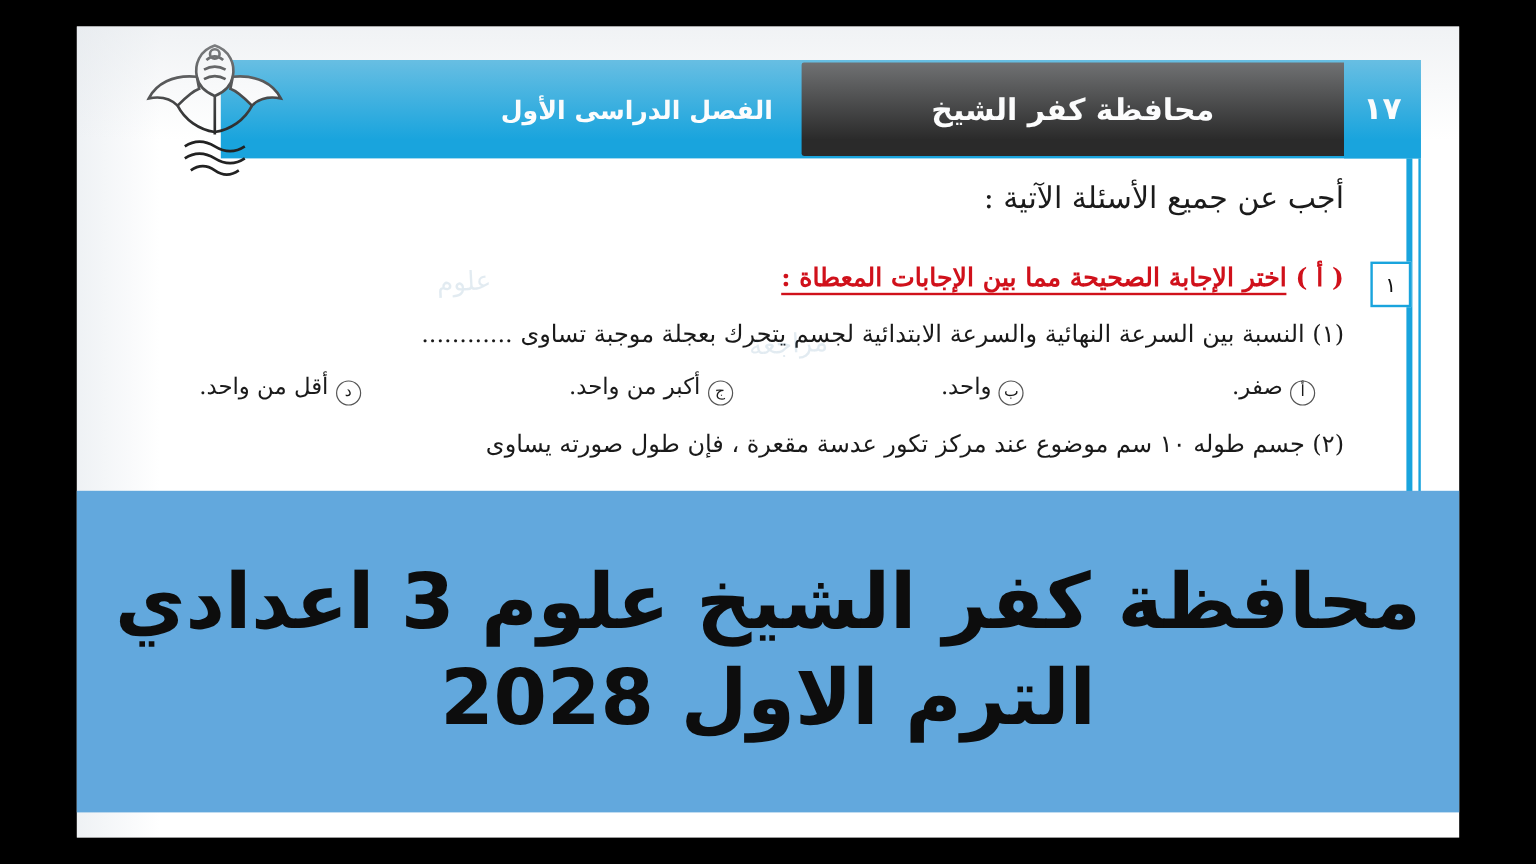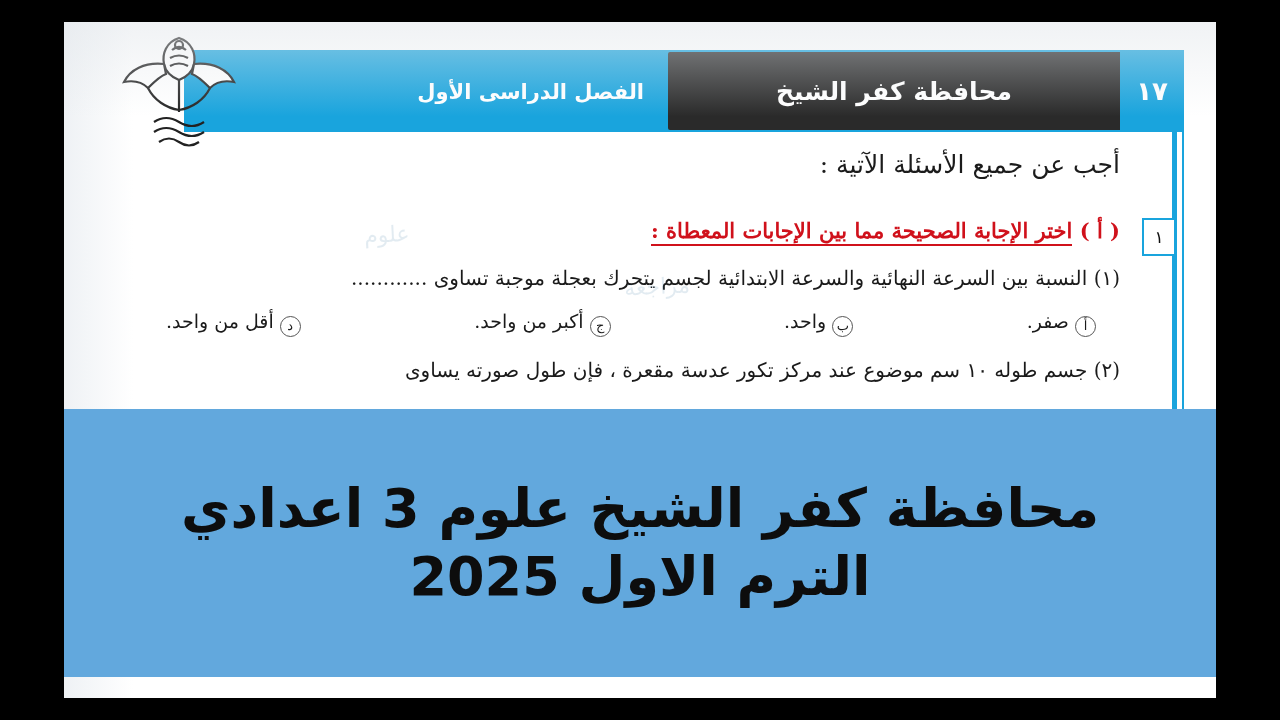--- a/index.html
+++ b/index.html
@@ -243,21 +243,21 @@
     height: 268px;
     background: #62a8dd;
     display: flex;
     flex-direction: column;
     align-items: center;
     justify-content: center;
     gap: 6px;
   }
   .caption-line {
     color: #0d0d0d;
-    font-size: 54px;
+    font-size: 64px;
     font-weight: bold;
     direction: rtl;
     text-align: center;
     font-family: "DejaVu Sans", sans-serif;
     line-height: 1.15;
     white-space: nowrap;
   }
 
   
 </style>
@@ -337,16 +337,16 @@
     <div class="ghost-line">...............................................</div>
 
     <div class="smudge" style="left:300px; top:200px;">علوم</div>
     <div class="smudge" style="left:560px; top:252px;">مراجعة</div>
 
     <div class="scan-shade"></div>
   </div>
 
   <div class="caption-banner">
     <div class="caption-line">محافظة كفر الشيخ علوم 3 اعدادي</div>
-    <div class="caption-line">الترم الاول 2025</div>
+    <div class="caption-line">الترم الاول 2028</div>
   </div>
 
 </div>
 
 </body></html>

